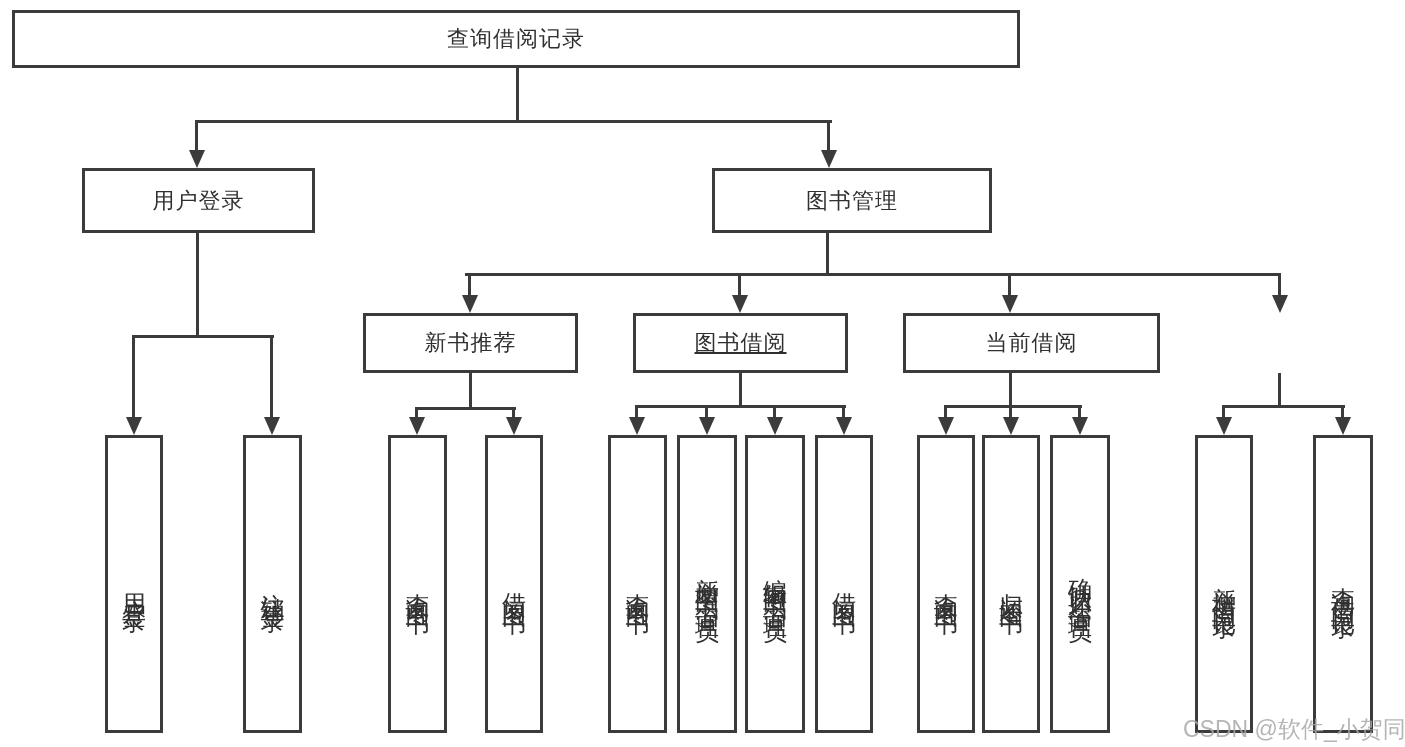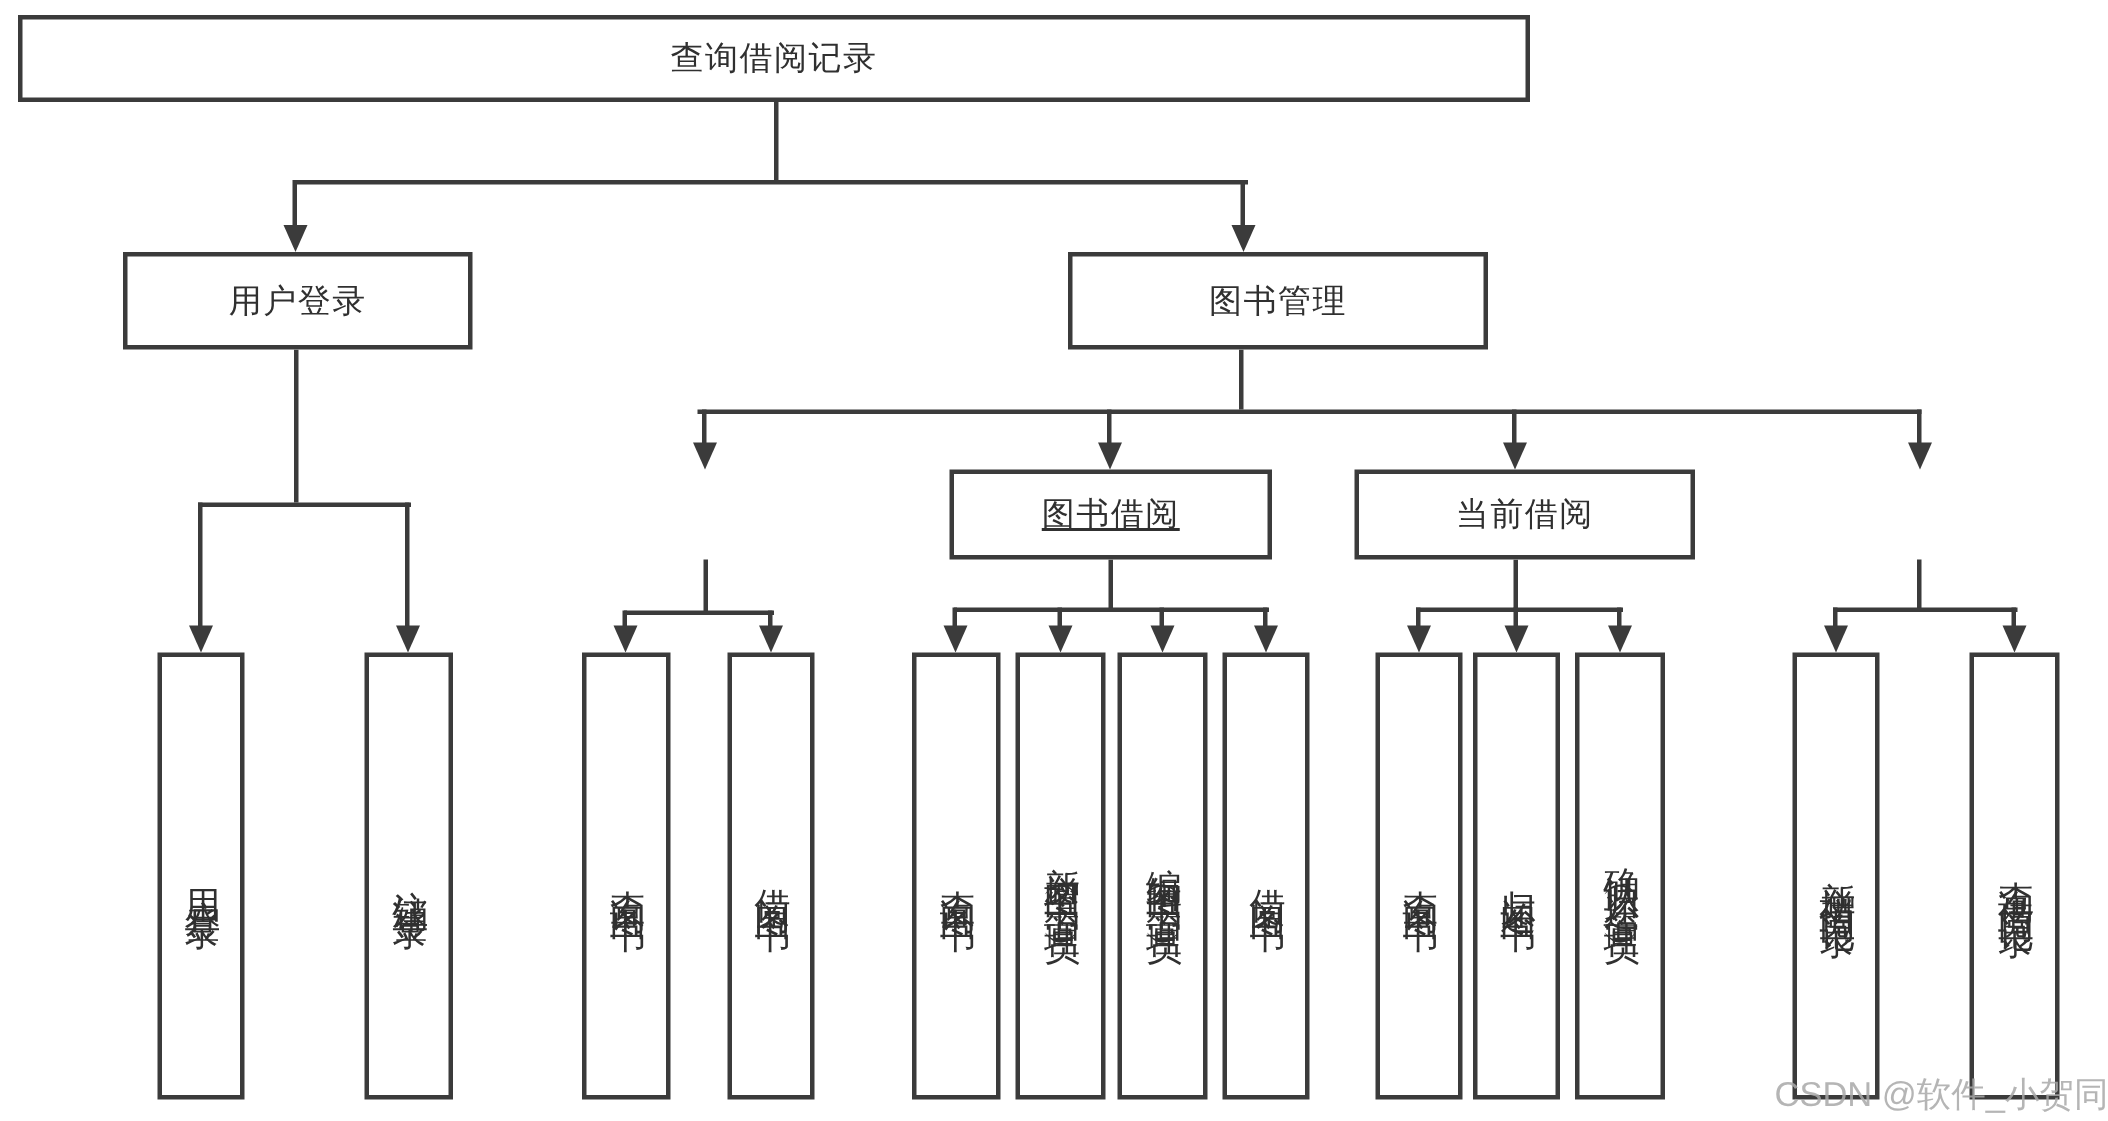--- a/index.html
+++ b/index.html
@@ -87,22 +87,23 @@
       <div class="arrow" style="left: 1072px; top: 417px; border-top-color: rgb(59, 59, 59);"></div>
       <div class="arrow" style="left: 1216px; top: 417px; border-top-color: rgb(59, 59, 59);"></div>
       <div class="arrow" style="left: 1335px; top: 417px; border-top-color: rgb(59, 59, 59);"></div>
     </div>
 
   <div class="box hbox" style="left:12px;top:10px;width:1008px;height:58px;">查询借阅记录</div>
 
   <div class="box hbox" style="left:82px;top:168px;width:233px;height:65px;">用户登录</div>
   <div class="box hbox" style="left:712px;top:168px;width:280px;height:65px;">图书管理</div>
 
+  <div class="box hbox" style="left:363px;top:313px;width:215px;height:60px;">新书推荐</div>
   <div class="box hbox" style="left:633px;top:313px;width:215px;height:60px;text-decoration:underline;">图书借阅</div>
-  <div class="box hbox" style="left:903px;top:313px;width:227px;height:60px;">当前借阅</div>
+  <div class="box hbox" style="left:903px;top:313px;width:257px;height:60px;">当前借阅</div>
 
   <div class="box vbox" style="left:105px;top:435px;width:58px;height:298px;">用户登录</div>
   <div class="box vbox" style="left:243px;top:435px;width:59px;height:298px;">注销登录</div>
 
   <div class="box vbox" style="left:388px;top:435px;width:59px;height:298px;">查询图书</div>
   <div class="box vbox" style="left:485px;top:435px;width:58px;height:298px;">借阅图书</div>
 
   <div class="box vbox" style="left:608px;top:435px;width:59px;height:298px;">查询图书</div>
   <div class="box vbox" style="left:677px;top:435px;width:60px;height:298px;">新增图书（管理员）</div>
   <div class="box vbox" style="left:745px;top:435px;width:60px;height:298px;">编辑图书（管理员）</div>

